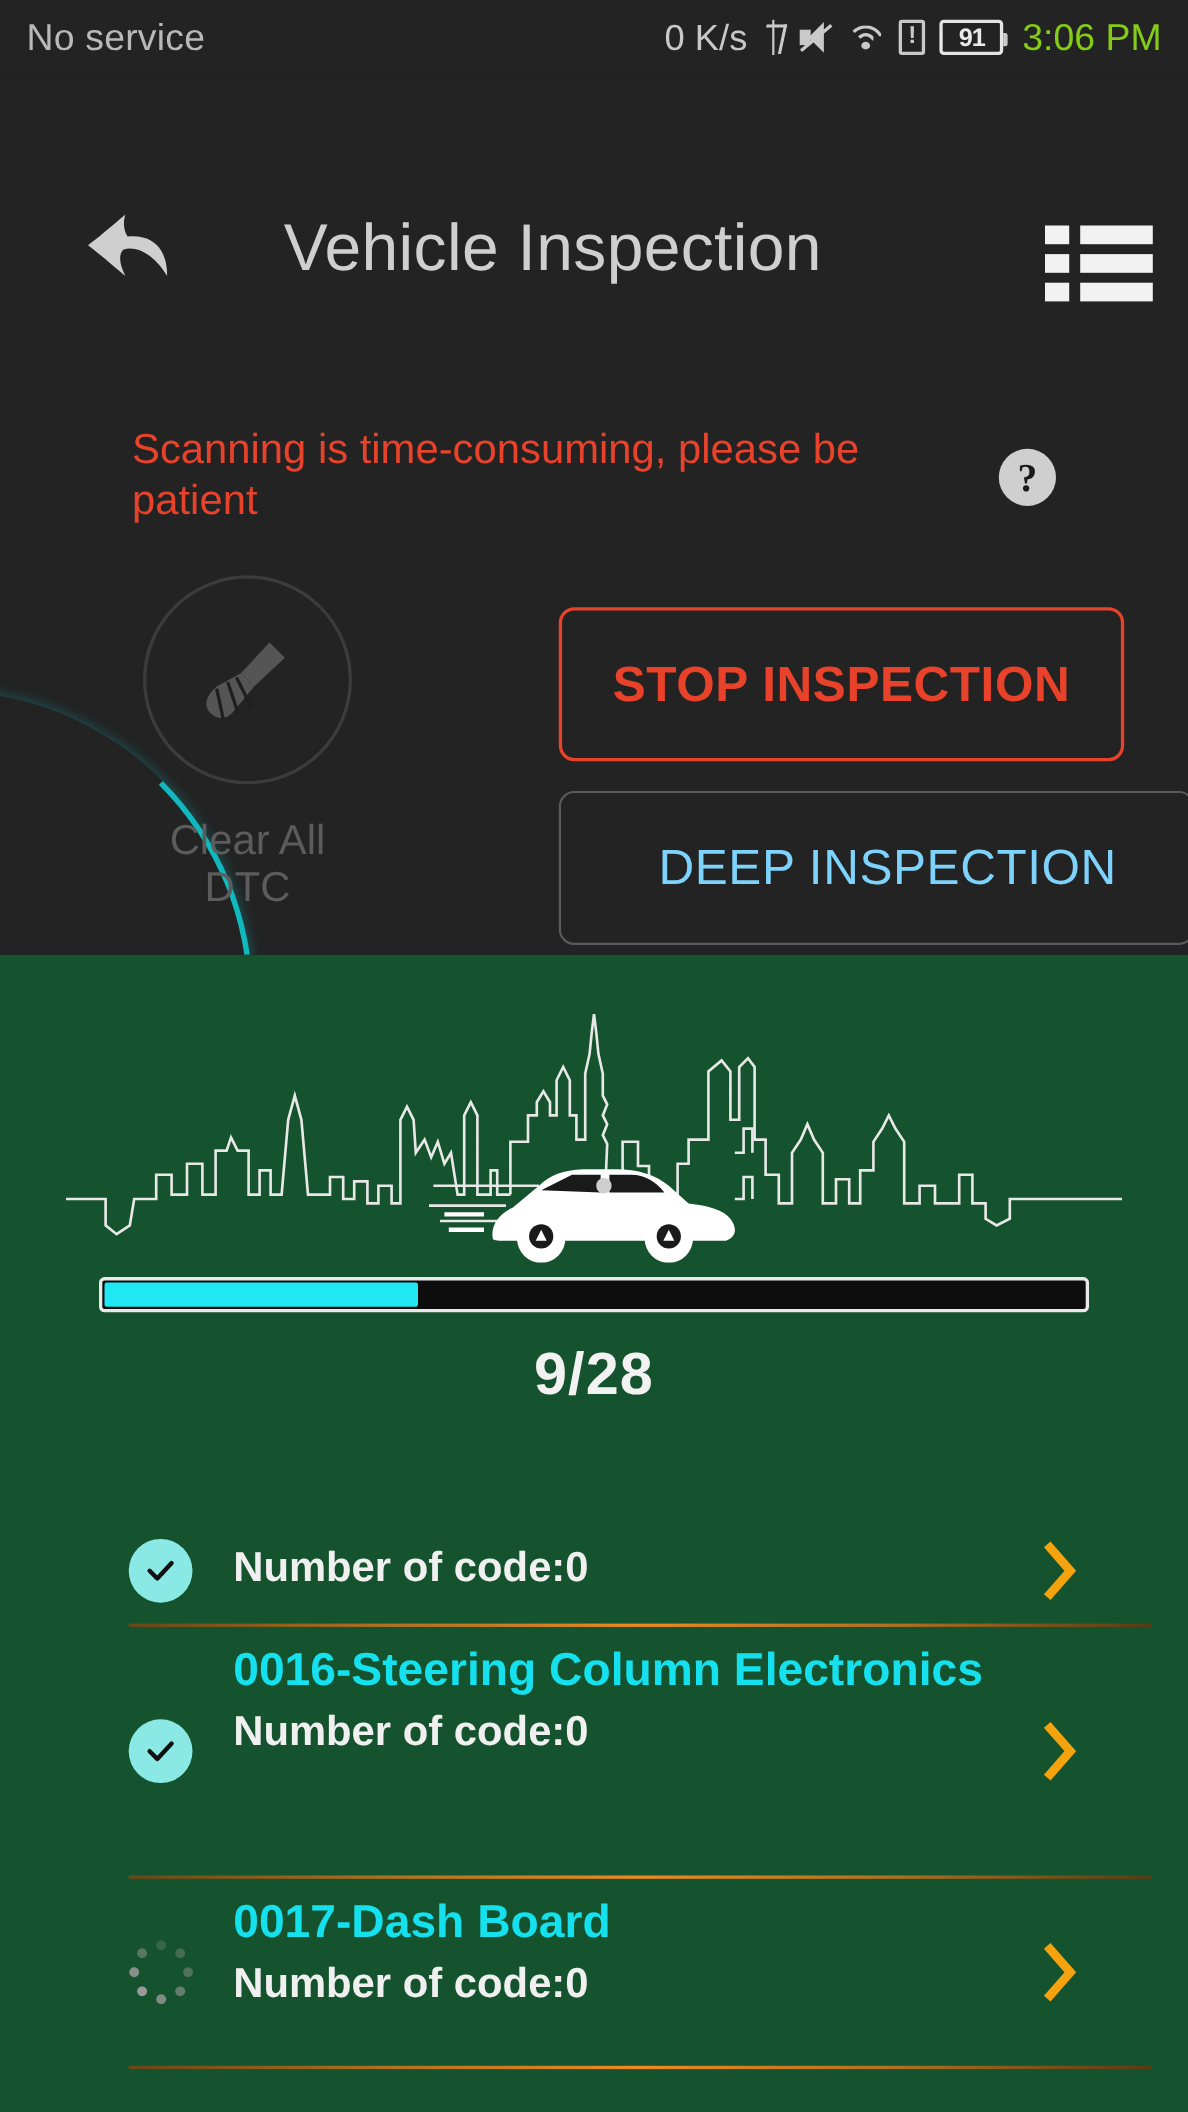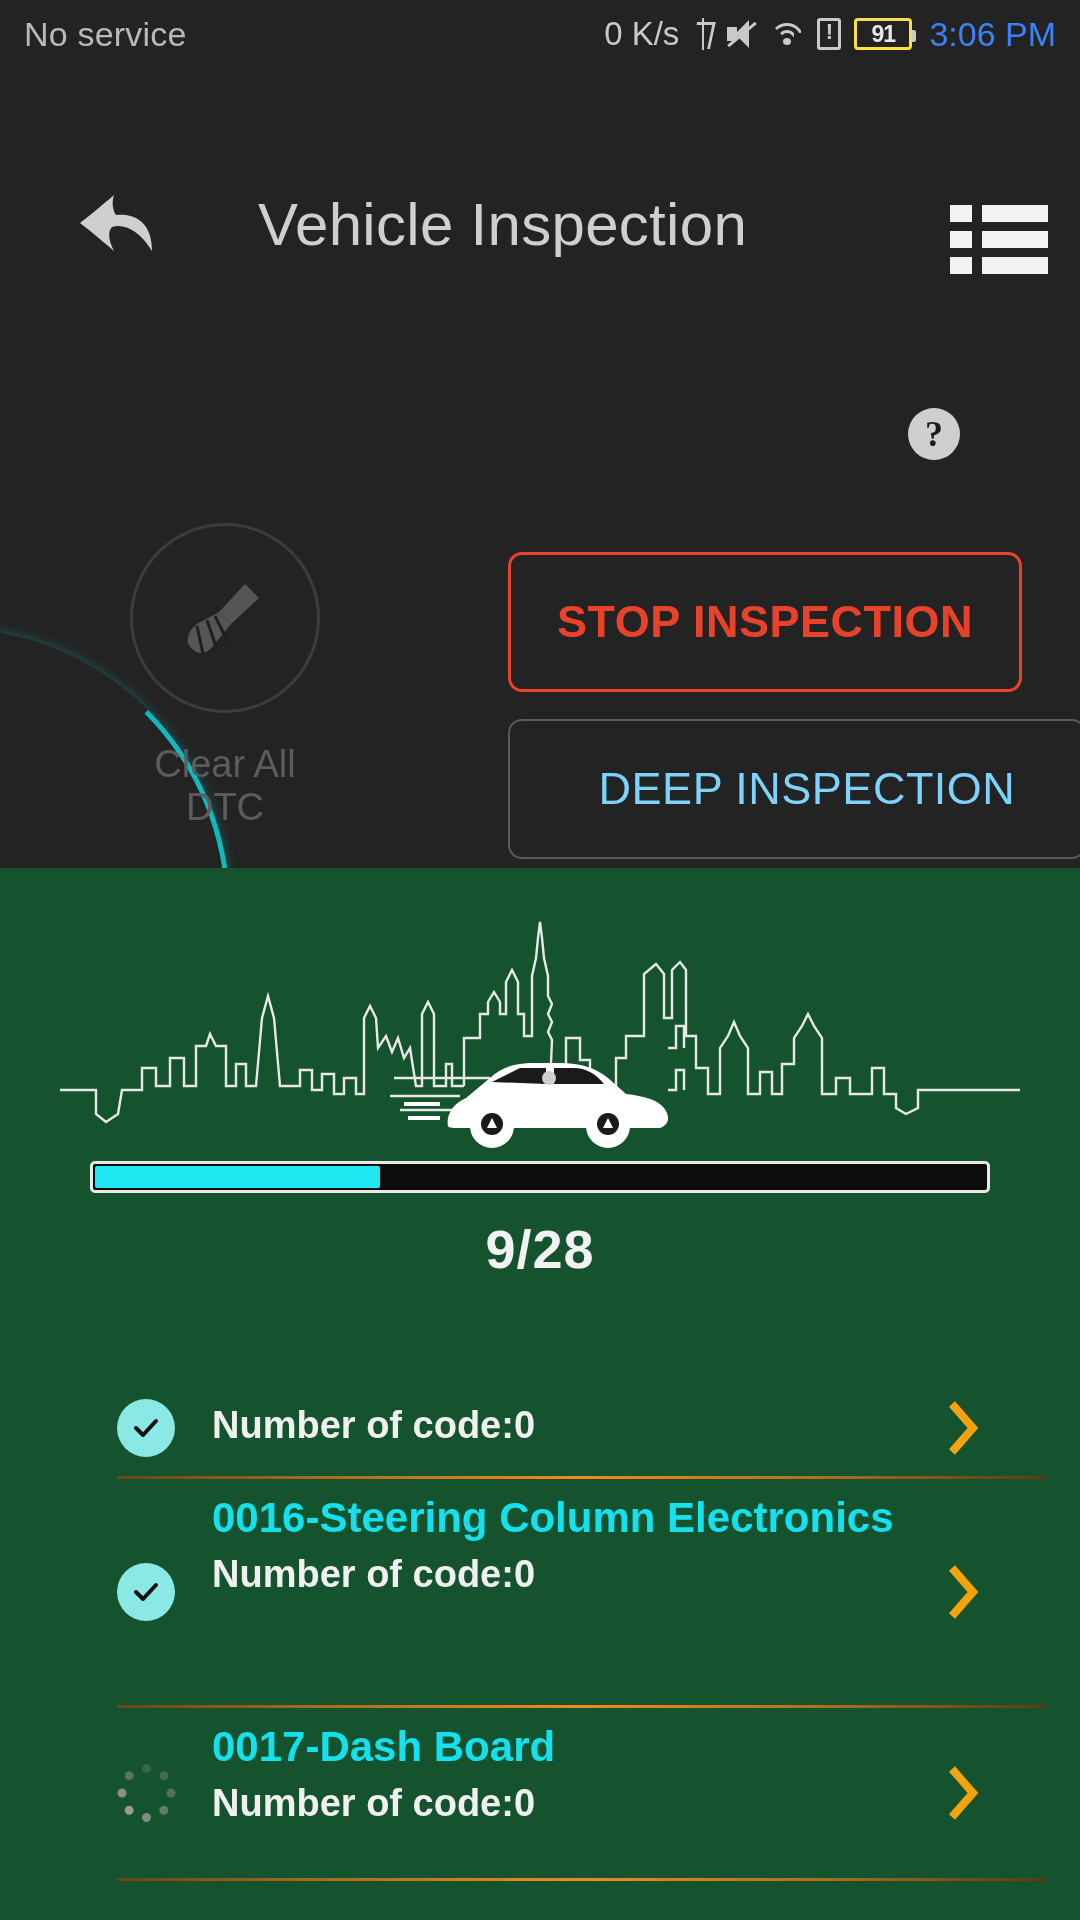--- a/index.html
+++ b/index.html
@@ -10,21 +10,21 @@
 
   
   .statusbar{
     position:absolute; left:0; top:0; width:1080px; height:68px;
     background:#232323; display:flex; align-items:center;
     padding:0 24px; color:#b8b8b8;
   }
   .status-left{ font-size:34px; color:#b9b9b9; letter-spacing:.2px;}
   .status-right{ margin-left:auto; display:flex; align-items:center; gap:13px; }
   .status-right .netspeed{ font-size:33px; color:#c8c8c8; }
-  .status-right .clock{ font-size:34px; color:#3b82f6; margin-left:4px;}
+  .status-right .clock{ font-size:34px; color:#84cc16; margin-left:4px;}
   .sicon{ display:inline-block; }
 
   .bt-ic{ width:22px; height:32px; position:relative; }
   .bt-ic:before{
     content:""; position:absolute; left:10px; top:0; width:2px; height:32px; background:#c9c9c9;
   }
   .bt-ic:after{
     content:""; position:absolute; left:2px; top:4px; width:16px; height:24px;
     border-right:3px solid #c9c9c9; border-top:3px solid #c9c9c9;
     transform:skewX(-12deg) rotate(0deg);
@@ -46,21 +46,21 @@
   .wifi-ic{ width:34px;height:26px;position:relative;}
   .wifi-ic i{ position:absolute; border:3px solid #c9c9c9; border-bottom-color:transparent;
     border-left-color:transparent; border-right-color:transparent; border-radius:50% 50% 0 0 / 100% 100% 0 0;}
   .wifi-ic i:nth-child(1){ left:0; top:2px; width:34px;height:17px;}
   .wifi-ic i:nth-child(2){ left:7px; top:9px; width:20px;height:11px;}
   .wifi-ic i:nth-child(3){ left:13px; top:17px; width:8px;height:7px; background:#c9c9c9; border-radius:50%; border:0;}
   .sim-ic{ width:24px;height:32px; border:3px solid #c9c9c9; border-radius:3px; position:relative;}
   .sim-ic:after{ content:"!"; position:absolute; left:0; right:0; top:-4px; text-align:center;
     font-size:22px; line-height:30px; color:#c9c9c9; font-weight:bold;}
   .batt{
-    width:58px;height:32px;border:3px solid #fde047; border-radius:4px; position:relative;
+    width:58px;height:32px;border:3px solid #e5e5e5; border-radius:4px; position:relative;
     display:flex;align-items:center;justify-content:center;
   }
   .batt:after{content:""; position:absolute; right:-7px; top:9px; width:4px;height:12px;background:#c9c9c9;border-radius:0 2px 2px 0;}
   .batt .lvl{ font-size:23px; color:#e9e9e9; font-weight:bold; letter-spacing:-1px;}
 
   
   .toppanel{
     position:absolute; left:0; top:68px; width:1080px; height:800px;
     background:#232323; overflow:hidden;
   }
@@ -206,20 +206,23 @@
             <span class="sq"></span>
             <span class="bar"></span>
           </div>
         <div class="row">
             <span class="sq"></span>
             <span class="bar"></span>
           </div>
       </div>
     </div>
 
+    <div class="warnwrap">
+      <div class="warntext">Scanning is time-consuming, please be patient</div>
+    </div>
     <div class="helpic">?</div>
 
     <div class="cleardtc">
       <div class="circ">
         <svg width="104" height="104" viewBox="0 0 104 104">
           <g fill="#555555">
             <path d="M72 18 L86 32 L58 58 L46 46 Z"></path>
             <path d="M46 46 L58 58 L40 80 C32 90, 24 88, 18 82 C12 76, 14 66, 24 58 Z"></path>
             <path d="M24 60 L30 88 M34 54 L44 84 M42 50 L56 78" stroke="#1f1f1f" stroke-width="3" fill="none"></path>
           </g>

